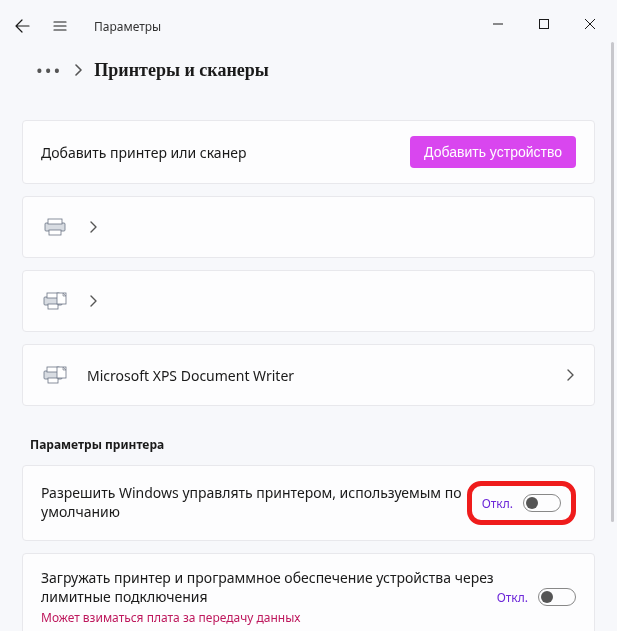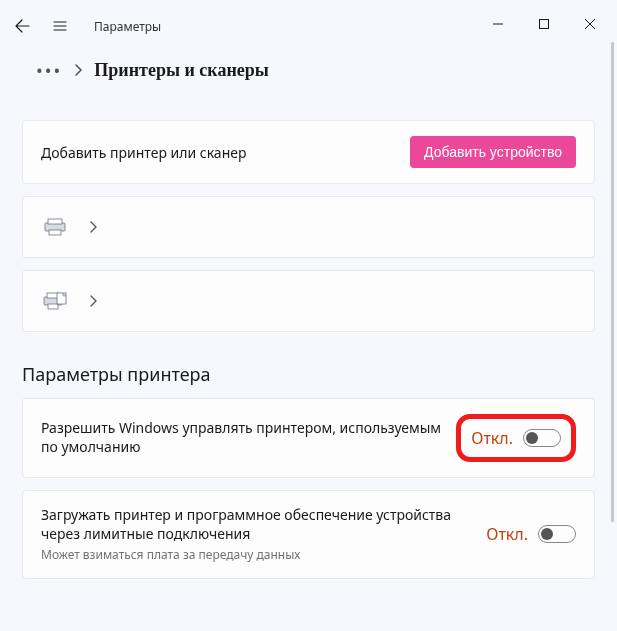--- a/index.html
+++ b/index.html
@@ -40,38 +40,39 @@
     border-radius: 4px;
     margin-top: 12px;
     padding: 15px 18px;
     display: flex;
     align-items: center;
     min-height: 62px;
   }
   .card.first { margin-top: 20px; }
   .card-icon { width: 28px; display: flex; justify-content: center; margin-right: 18px; }
   .card-label { font-size: 14px; flex: 1; }
-  .card-sub { font-size: 12px; color: #737373; margin-top: 2px; }
+  .card-sub { font-size: 12px; color: #be185d; margin-top: 2px; }
   .btn-primary {
-    background: #ec4899;
+    background: #d946ef;
     color: #fff;
     border: none;
     border-radius: 4px;
     padding: 8px 14px;
     font-size: 14px;
     cursor: pointer;
   }
   .chevron-right { display: flex; align-items: center; }
   .section-header {
-    font-size: 18px;
-    font-weight: 400;
+    font-size: 12px;
+    font-weight: 700;
     margin-top: 30px;
     margin-bottom: 4px;
-  }
-  .toggle-label { font-size: 16px; margin-right: 10px; color: #c2410c; }
+    margin-left: 8px;
+  }
+  .toggle-label { font-size: 12px; margin-right: 10px; color: #6d28d9; }
   .toggle {
     width: 38px; height: 18px; border-radius: 10px;
     border: 1px solid #888; background: #fdfdfe;
     position: relative; display: inline-block;
   }
   .toggle::after {
     content: ""; width: 12px; height: 12px; border-radius: 50%;
     background: #555; position: absolute; left: 2px; top: 2px;
   }
   .option-text { flex: 1; padding-right: 2px; }
@@ -164,20 +165,37 @@
           <path d="M20 2 L23 5 L20 5 Z" fill="#e6e6e6" stroke="#6b7485" stroke-width="0.6"></path>
         </svg>
     </span>
     <span class="chevron-right">
       <svg width="12" height="12" viewBox="0 0 12 12">
           <path d="M4 1 L9 6 L4 11" stroke="#555" stroke-width="1.4" fill="none" stroke-linecap="round" stroke-linejoin="round"></path>
         </svg>
     </span>
   </div>
 
+  <div class="card">
+    <span class="card-icon">
+      <svg width="24" height="20" viewBox="0 0 24 20">
+          <rect x="1" y="6" width="18" height="8" rx="1" fill="#d8dce2" stroke="#6b7485" stroke-width="0.8"></rect>
+          <rect x="4" y="2" width="12" height="5" fill="#fff" stroke="#6b7485" stroke-width="0.8"></rect>
+          <rect x="5" y="13" width="10" height="5" fill="#fff" stroke="#6b7485" stroke-width="0.8"></rect>
+          <rect x="14" y="2" width="9" height="11" fill="#fff" stroke="#6b7485" stroke-width="0.8"></rect>
+          <path d="M20 2 L23 5 L20 5 Z" fill="#e6e6e6" stroke="#6b7485" stroke-width="0.6"></path>
+        </svg>
+    </span>
+    <span class="card-label">Microsoft XPS Document Writer</span>
+    <span class="chevron-right">
+      <svg width="12" height="12" viewBox="0 0 12 12">
+          <path d="M4 1 L9 6 L4 11" stroke="#555" stroke-width="1.4" fill="none" stroke-linecap="round" stroke-linejoin="round"></path>
+        </svg>
+    </span>
+  </div>
 
   <div class="section-header">Параметры принтера</div>
 
   <div class="card">
     <div class="option-text">
       <div class="option-title">Разрешить Windows управлять принтером, используемым по умолчанию</div>
     </div>
     <div class="highlight-box">
       <span class="toggle-label">Откл.</span>
       <span class="toggle"></span>

